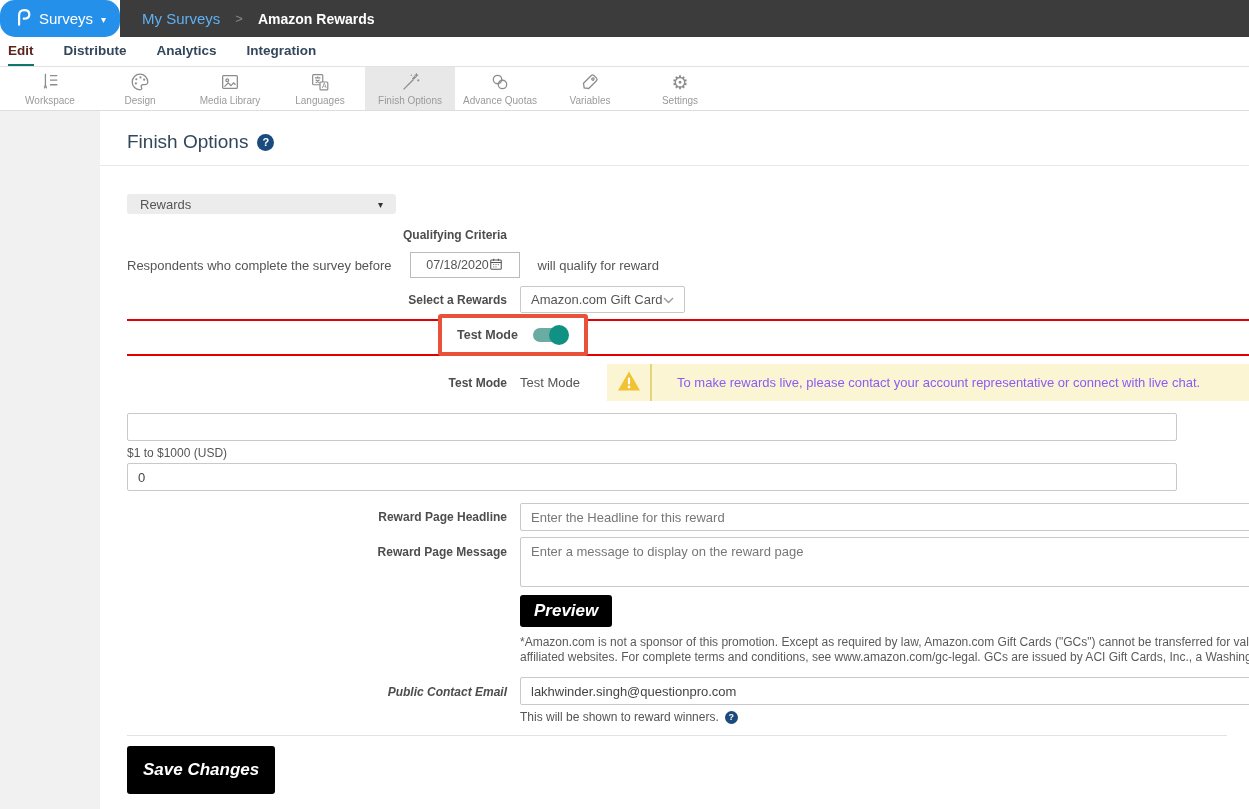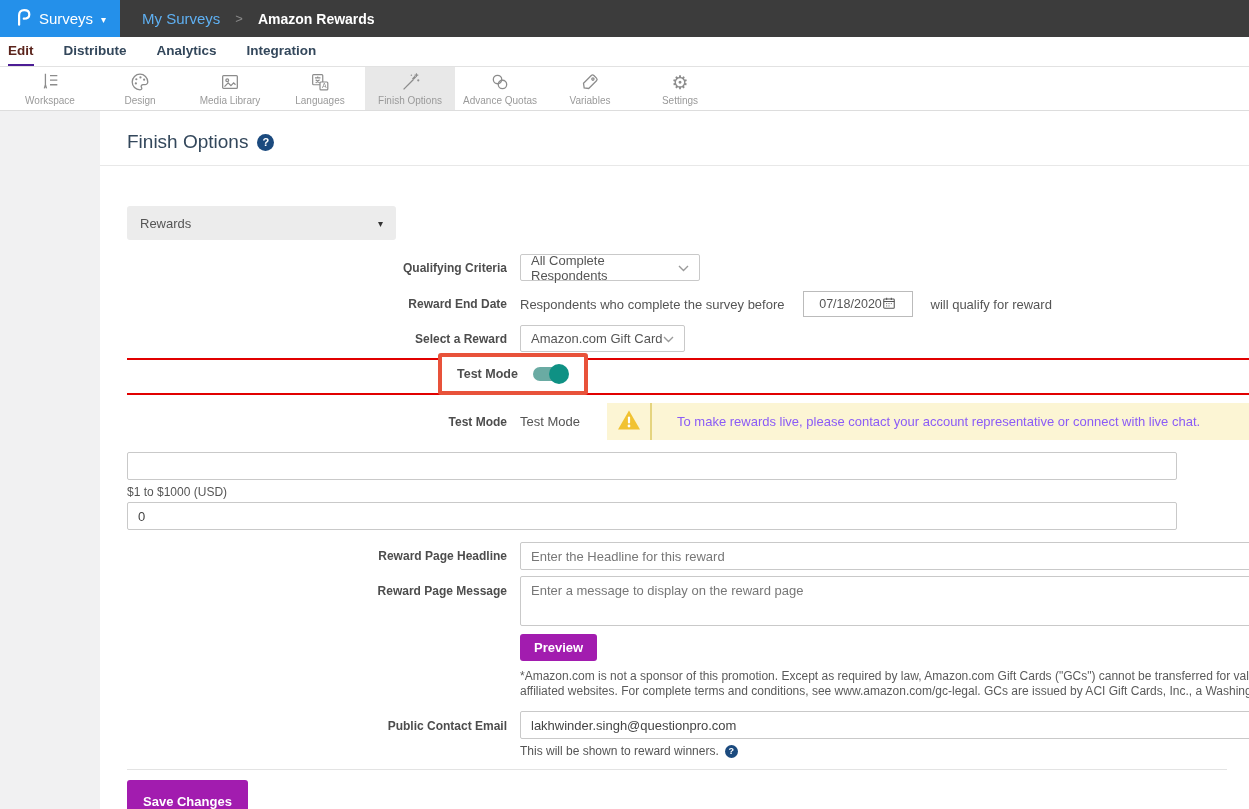--- a/index.html
+++ b/index.html
@@ -2,34 +2,34 @@
 <html><head>
 <meta charset="utf-8">
 <style>
   * { margin:0; padding:0; box-sizing:border-box; }
   html,body { width:1249px; height:809px; overflow:hidden; background:#fff;
     font-family:"Liberation Sans", sans-serif; }
 
   
   .topbar { display:flex; height:37px; }
   .logo-box { width:120px; background:#2490ea; color:#fff; display:flex;
-    align-items:center; justify-content:center; gap:8px; cursor:pointer; }
+    align-items:center; justify-content:center; gap:8px; cursor:pointer;border-radius:15px; }
   .logo-box .product { font-size:15px; }
   .logo-box .caret { font-size:10px; margin-top:2px; }
   .crumbbar { flex:1; background:#3c3c3c; display:flex; align-items:center; padding-left:22px; }
   .crumb-parent { color:#5fb0f2; font-size:15px; cursor:pointer; }
   .crumb-sep { color:#8a8a8a; font-size:13px; margin:0 15px; }
   .crumb-current { color:#fff; font-size:14px; font-weight:600; }
 
   
   .tabs { height:30px; display:flex; align-items:stretch; padding-left:8px;
     border-bottom:1px solid #e2e2e2; background:#fff; }
   .tab { font-size:13.5px; font-weight:600; color:#33475b; display:flex;
     align-items:center; margin-right:30px; cursor:pointer; border-bottom:2px solid transparent; }
-  .tab.active { color:#5b241c; border-bottom:2px solid #4c1d95; }
+  .tab.active { color:#5b241c; border-bottom:2px solid #0f766e; }
 
   
   .toolbar { height:44px; display:flex; padding-left:5px; border-bottom:1px solid #dddddd; background:#fff; }
   .tool { width:90px; display:flex; flex-direction:column; align-items:center;
     justify-content:center; gap:2px; cursor:pointer; }
   .tool.active { background:#e8e8e8; }
   .tool .ticon { height:22px; display:flex; align-items:center; justify-content:center; color:#8c8c8c; }
   .tool .tlabel { font-size:10px; color:#9a9a9a; white-space:nowrap; }
   .gear-glyph { font-size:19px; line-height:19px; color:#8c8c8c; }
 
@@ -37,21 +37,21 @@
   .page { background:#f1f1f2; height:698px; padding-left:100px; }
   .content { background:#fff; height:100%; width:1600px; padding:20px 0 0 27px; position:relative; }
 
   .heading-wrap { display:flex; align-items:center; gap:9px; padding-bottom:12px;
     border-bottom:1px solid #e8e8e8; margin-left:-27px; padding-left:27px; width:1600px; }
   .page-title { font-size:19px; color:#33475b; font-weight:400; }
   .help-badge { width:17px; height:17px; border-radius:50%; background:#1b4a7e; color:#fff;
     font-size:11px; font-weight:bold; display:flex; align-items:center; justify-content:center; cursor:pointer; }
   .help-badge.small { width:13px; height:13px; font-size:9px; }
 
-  .section-select { margin-top:40px; width:269px; height:34px; background:#ececec;
+  .section-select { margin-top:28px; width:269px; height:20px; background:#ececec;
     border-radius:3px; display:flex; align-items:center; justify-content:space-between;
     padding:0 13px; font-size:13px; color:#555; cursor:pointer; }
   .section-select .dd-caret { font-size:10px; color:#333; }
 
   
   .form { margin-top:14px; }
   .frow { display:flex; }
   .flabel { width:393px; flex-shrink:0; text-align:right; padding-right:13px;
     font-size:12px; font-weight:bold; color:#4d4d4d; }
   .vcenter { align-items:center; }
@@ -89,23 +89,23 @@
 
   .tinput { width:1050px; height:28px; border:1px solid #c9c9c9; border-radius:2px;
     font-size:13px; color:#444; padding:0 10px; font-family:"Liberation Sans", sans-serif; outline:none; }
   .tinput::placeholder, .tarea::placeholder { color:#777; opacity:1; }
   .tarea { width:1050px; height:50px; border:1px solid #c9c9c9; border-radius:2px;
     font-size:13px; color:#444; padding:6px 10px; resize:none;
     font-family:"Liberation Sans", sans-serif; outline:none; }
   .helper { font-size:12px; color:#555; margin-top:5px; }
   .helper-row { display:flex; align-items:center; gap:6px; margin-top:5px; }
 
-  .btn-blue { display:inline-block; background:#a21caf; color:#fff; font-size:13px;
+  .btn-blue { display:inline-block; background:#000000; color:#fff; font-size:17px;
     font-weight:bold; border:none; border-radius:3px; padding:6px 14px; cursor:pointer;
-    font-family:"Liberation Sans", sans-serif; }
+    font-family:"Liberation Sans", sans-serif;font-style:italic; }
   .btn-save { padding:14px 16px; }
 
   .disclaimer { font-size:12px; color:#5a5a5a; line-height:15px; white-space:nowrap;
     overflow:hidden; width:1600px; }
   .bottom-divider { margin-top:11px; border-top:1px solid #e3e3e3; width:1100px; }
   .save-wrap { margin-top:10px; }
 </style>
 </head>
 <body>
 
@@ -227,50 +227,41 @@
 
     <div class="section-select">
       <span>Rewards</span>
       <span class="dd-caret">▾</span>
     </div>
 
     <div class="form">
 
       <div class="frow vcenter mb10">
         <div class="flabel">Qualifying Criteria</div>
-        <div class="selectbox w180">
-          <span>All Complete Respondents</span>
-          <span>
-            <svg width="11" height="7" viewBox="0 0 11 7" fill="none">
-                <path d="M1 1 L5.5 5.5 L10 1" stroke="#9a9a9a" stroke-width="1.4"></path>
-              </svg>
-          </span>
-        </div>
       </div>
 
       <div class="frow vcenter mb8">
-        <div class="flabel">Reward End Date</div>
         <div style="display:flex;align-items:center;">
           <span class="inline-text">Respondents who complete the survey before</span>
           <div class="datebox">
             <span>07/18/2020</span>
             <span>
               <svg width="14" height="14" viewBox="0 0 24 24" fill="none" stroke="#555" stroke-width="1.8">
                 <rect x="3" y="5" width="18" height="16" rx="1.5"></rect>
                 <path d="M3 9.5 H21 M8 3 V7 M16 3 V7"></path>
                 <path d="M7 13 H9 M11 13 H13 M15 13 H17 M7 17 H9 M11 17 H13" stroke-width="1.4"></path>
               </svg>
             </span>
           </div>
           <span class="inline-text">will qualify for reward</span>
         </div>
       </div>
 
       <div class="frow vcenter">
-        <div class="flabel">Select a Reward</div>
+        <div class="flabel">Select a Rewards</div>
         <div class="selectbox w165">
           <span>Amazon.com Gift Card</span>
           <span>
             <svg width="11" height="7" viewBox="0 0 11 7" fill="none">
                 <path d="M1 1 L5.5 5.5 L10 1" stroke="#9a9a9a" stroke-width="1.4"></path>
               </svg>
           </span>
         </div>
       </div>
 
@@ -331,21 +322,21 @@
 
       <div class="frow mb12">
         <div class="flabel"></div>
         <div>
           <div class="disclaimer">*Amazon.com is not a sponsor of this promotion. Except as required by law, Amazon.com Gift Cards ("GCs") cannot be transferred for value or redeemed for cash.</div>
           <div class="disclaimer">affiliated websites. For complete terms and conditions, see www.amazon.com/gc-legal. GCs are issued by ACI Gift Cards, Inc., a Washington corporation.</div>
         </div>
       </div>
 
       <div class="frow">
-        <div class="flabel" style="padding-top:8px;">Public Contact Email</div>
+        <div class="flabel" style="padding-top:8px;font-style:italic;">Public Contact Email</div>
         <div>
           <input class="tinput" value="lakhwinder.singh@questionpro.com" style="">
           <div class="helper-row">
             <span class="helper" style="margin-top:0;">This will be shown to reward winners.</span>
             <span class="help-badge small">?</span>
           </div>
         </div>
       </div>
 
       <div class="bottom-divider"></div>

